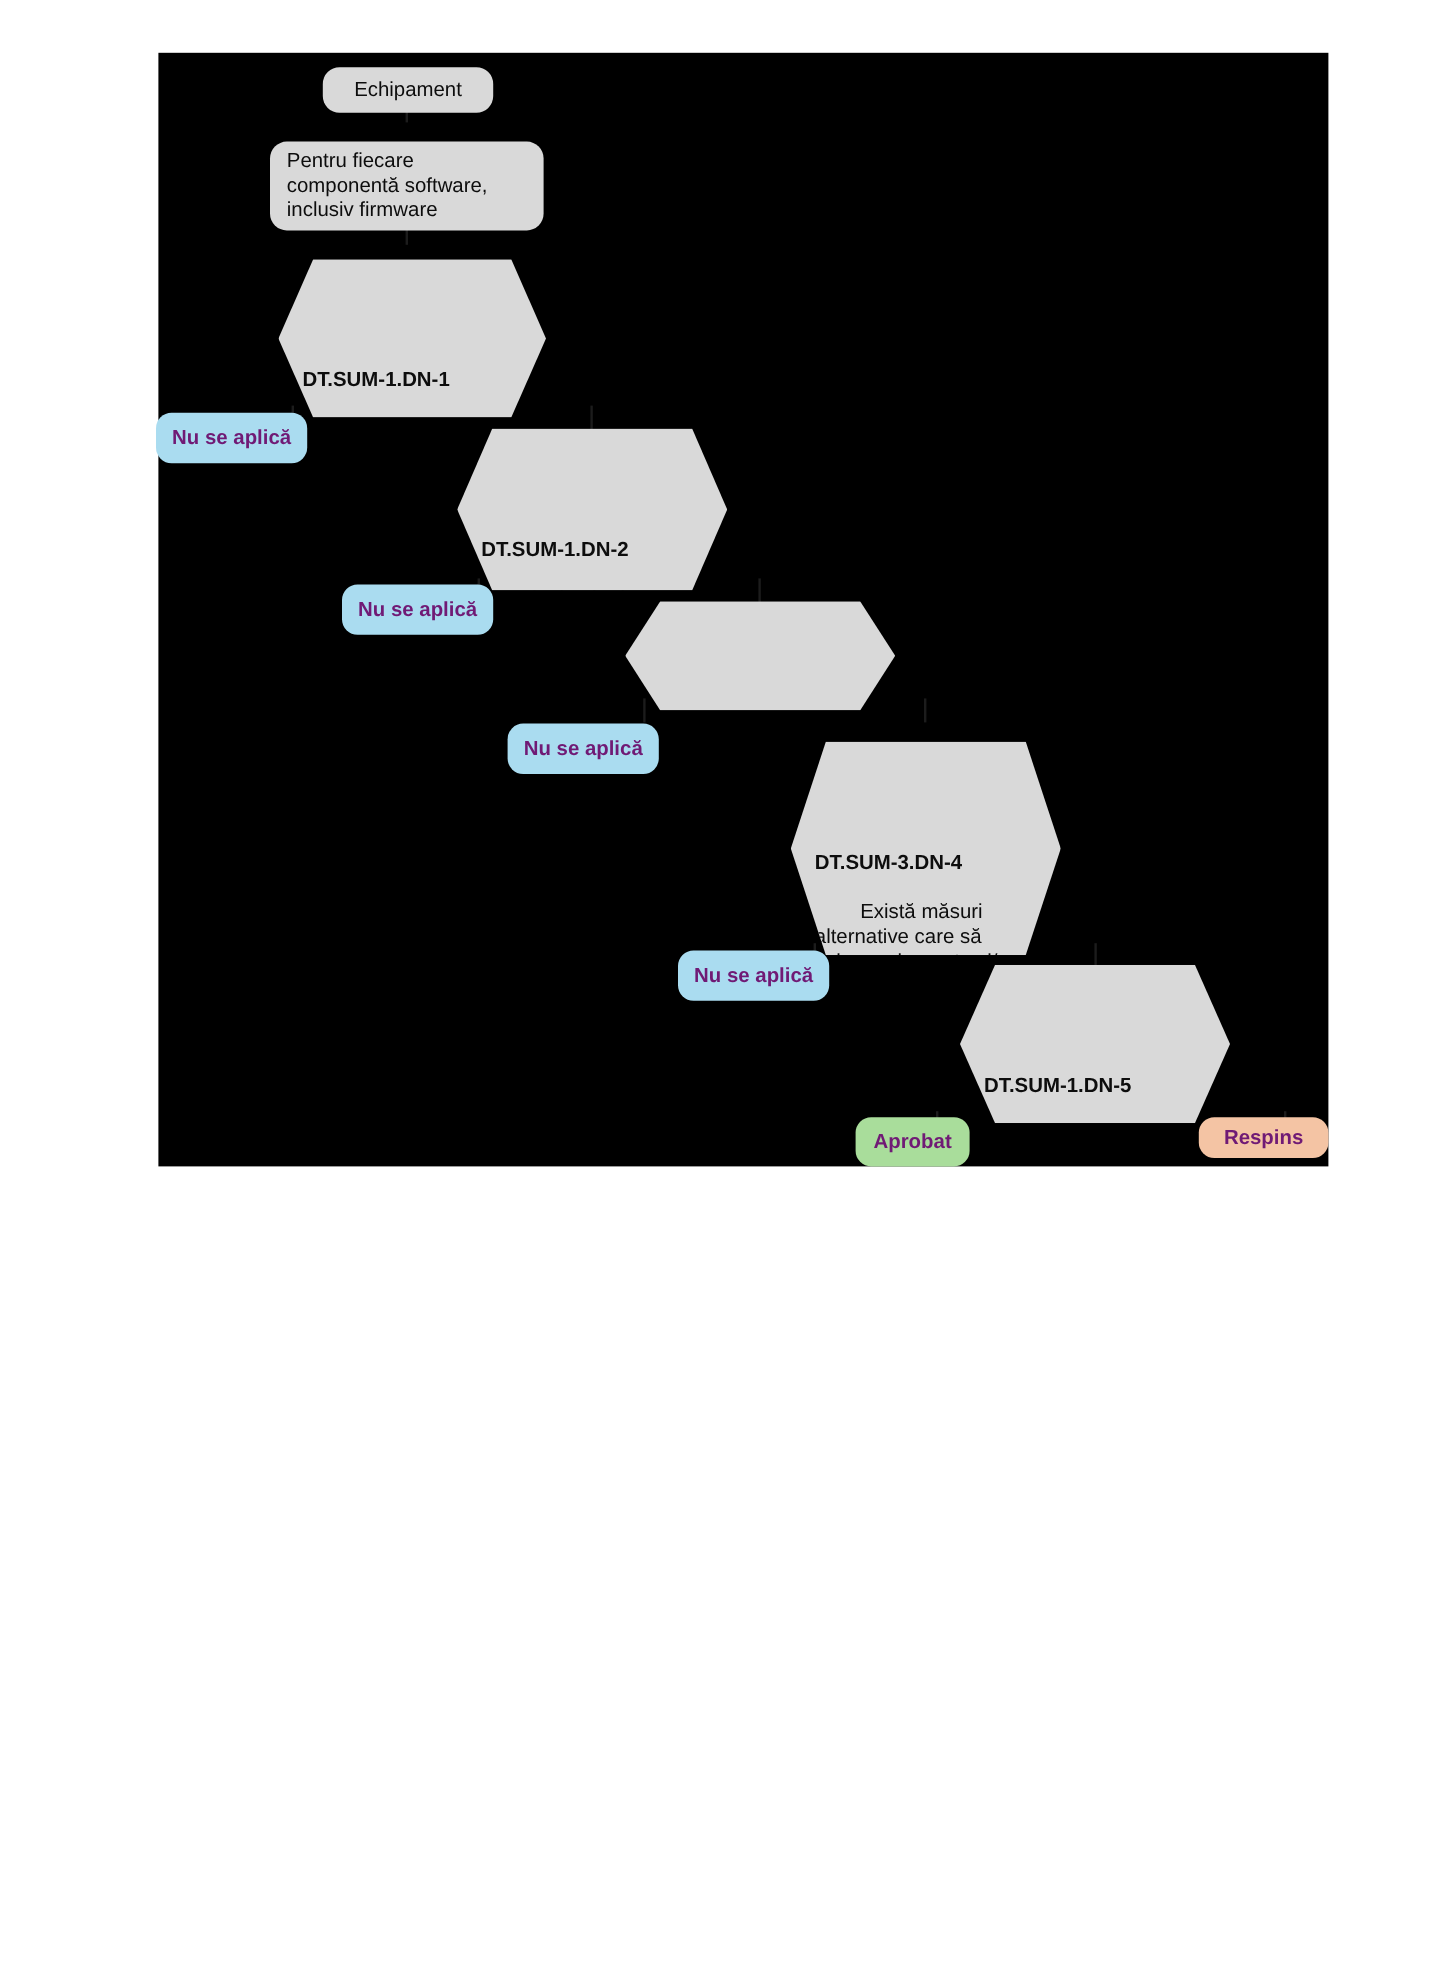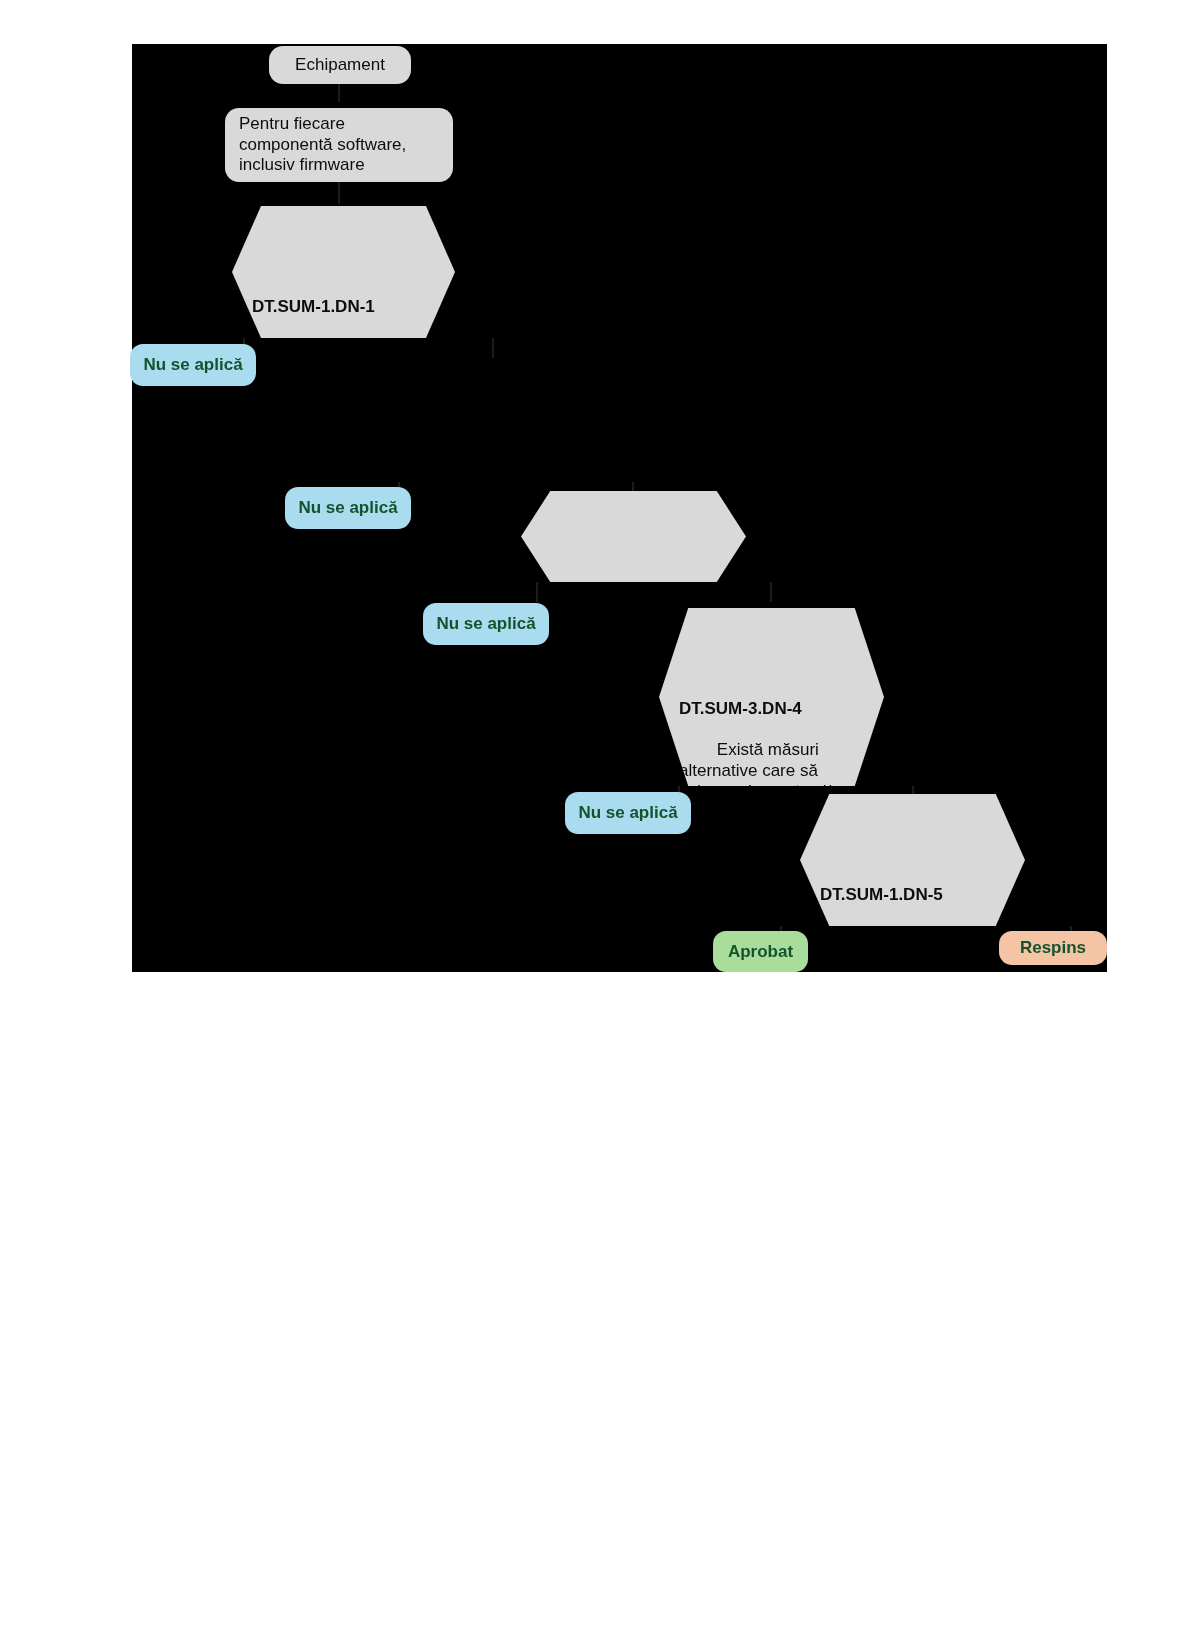--- a/index.html
+++ b/index.html
@@ -24,20 +24,21 @@
     height: 928px;
     background: #000000;
   }
   
   .node {
     position: absolute;
     color: #0d0d0d;
     line-height: 1.22;
     font-size: 17px;
     white-space: pre-wrap;
+    margin-top: 10px;
   }
   .node .code {
     font-weight: bold;
     display: block;
   }
   
   .rrect {
     background: #d9d9d9;
     border-radius: 14px;
     display: flex;
@@ -62,21 +63,21 @@
     padding-left: 12px;
   }
   
   .pill {
     border-radius: 13px;
     display: flex;
     align-items: center;
     justify-content: center;
     font-weight: bold;
     font-size: 17px;
-    color: #14532d;
+    color: #701a75;
   }
   .pill.na   { background: #aadcf0; }
   .pill.ok   { background: #a9dd9b; }
   .pill.rej  { background: #f4c4a4; }
 
   
   .conn {
     position: absolute;
     background: #1c1c1c;
     width: 2px;
@@ -113,20 +114,26 @@
       <div class="inner">
         <span class="code">DT.SUM-1.DN-1</span>
         <span>Componenta software implică date legate de securitate și/sau date financiare?</span>
       </div>
     </div>
 
     <div class="pill na" style="position:absolute; left:-2px; top:300px; width:126px; height:42px;">
       <span>Nu se aplică</span>
     </div>
 
+    <div class="node hex" style="left:249px; top:303px; width:225px; height:135px;">
+      <div class="inner">
+        <span class="code">DT.SUM-1.DN-2</span>
+        <span>Cerințele de siguranță funcțională împiedică actualizarea sistemului?</span>
+      </div>
+    </div>
 
     <div class="pill na" style="position:absolute; left:153px; top:443px; width:126px; height:42px;">
       <span>Nu se aplică</span>
     </div>
 
     <div class="node hex" style="left:389px; top:447px; width:225px; height:91px;">
       <div class="inner">
         <span class="code">DT.SUM-1.DN-3</span>
         <span>Software-ul sau firmware-ul nu pot fi modificate?</span>
       </div>

